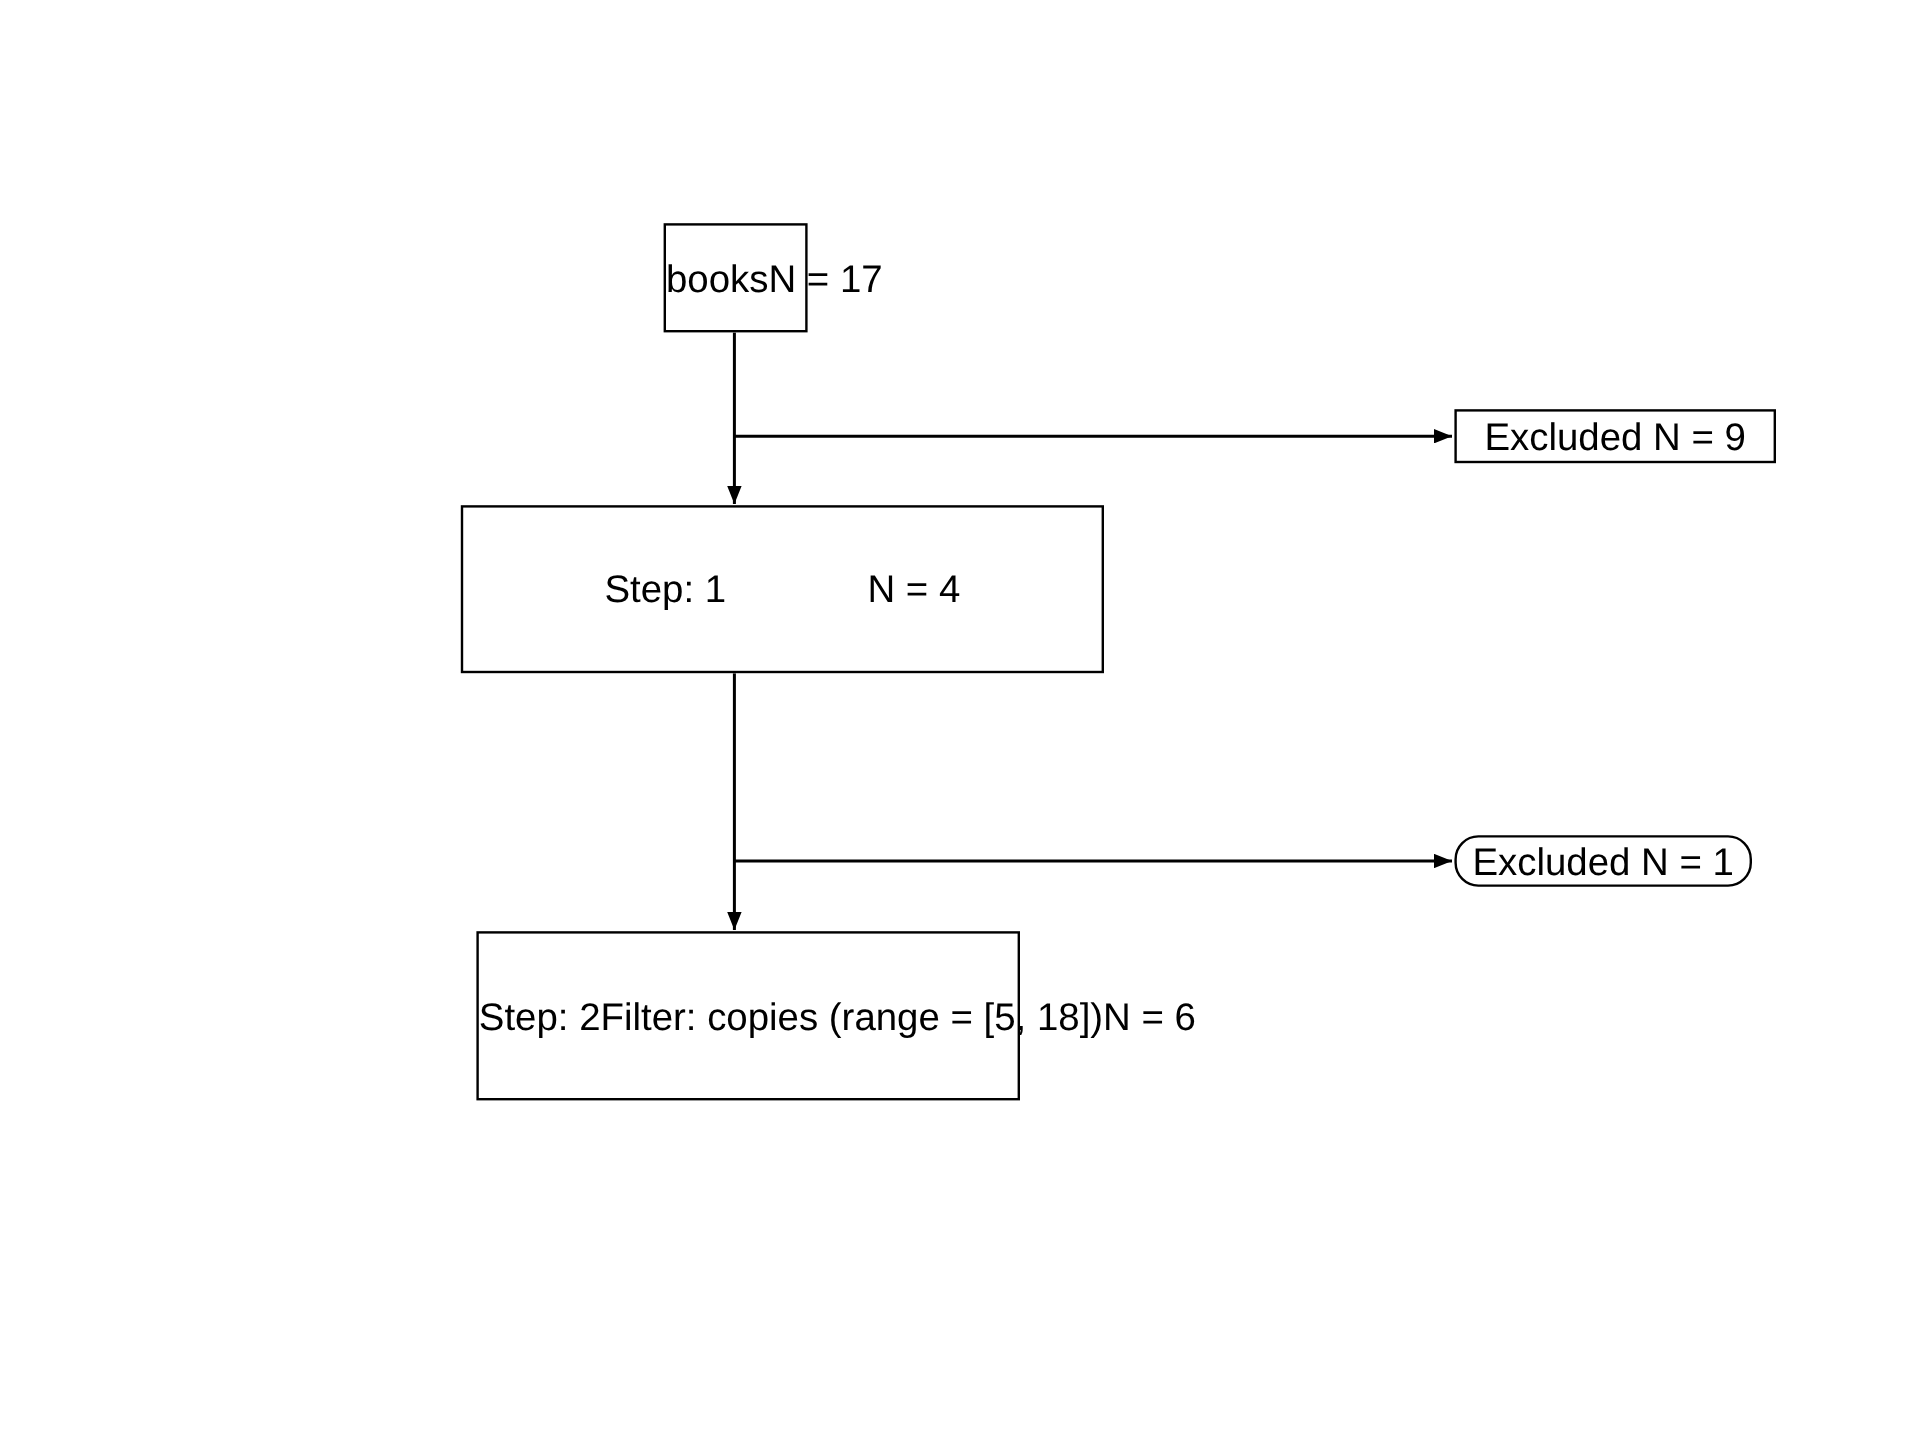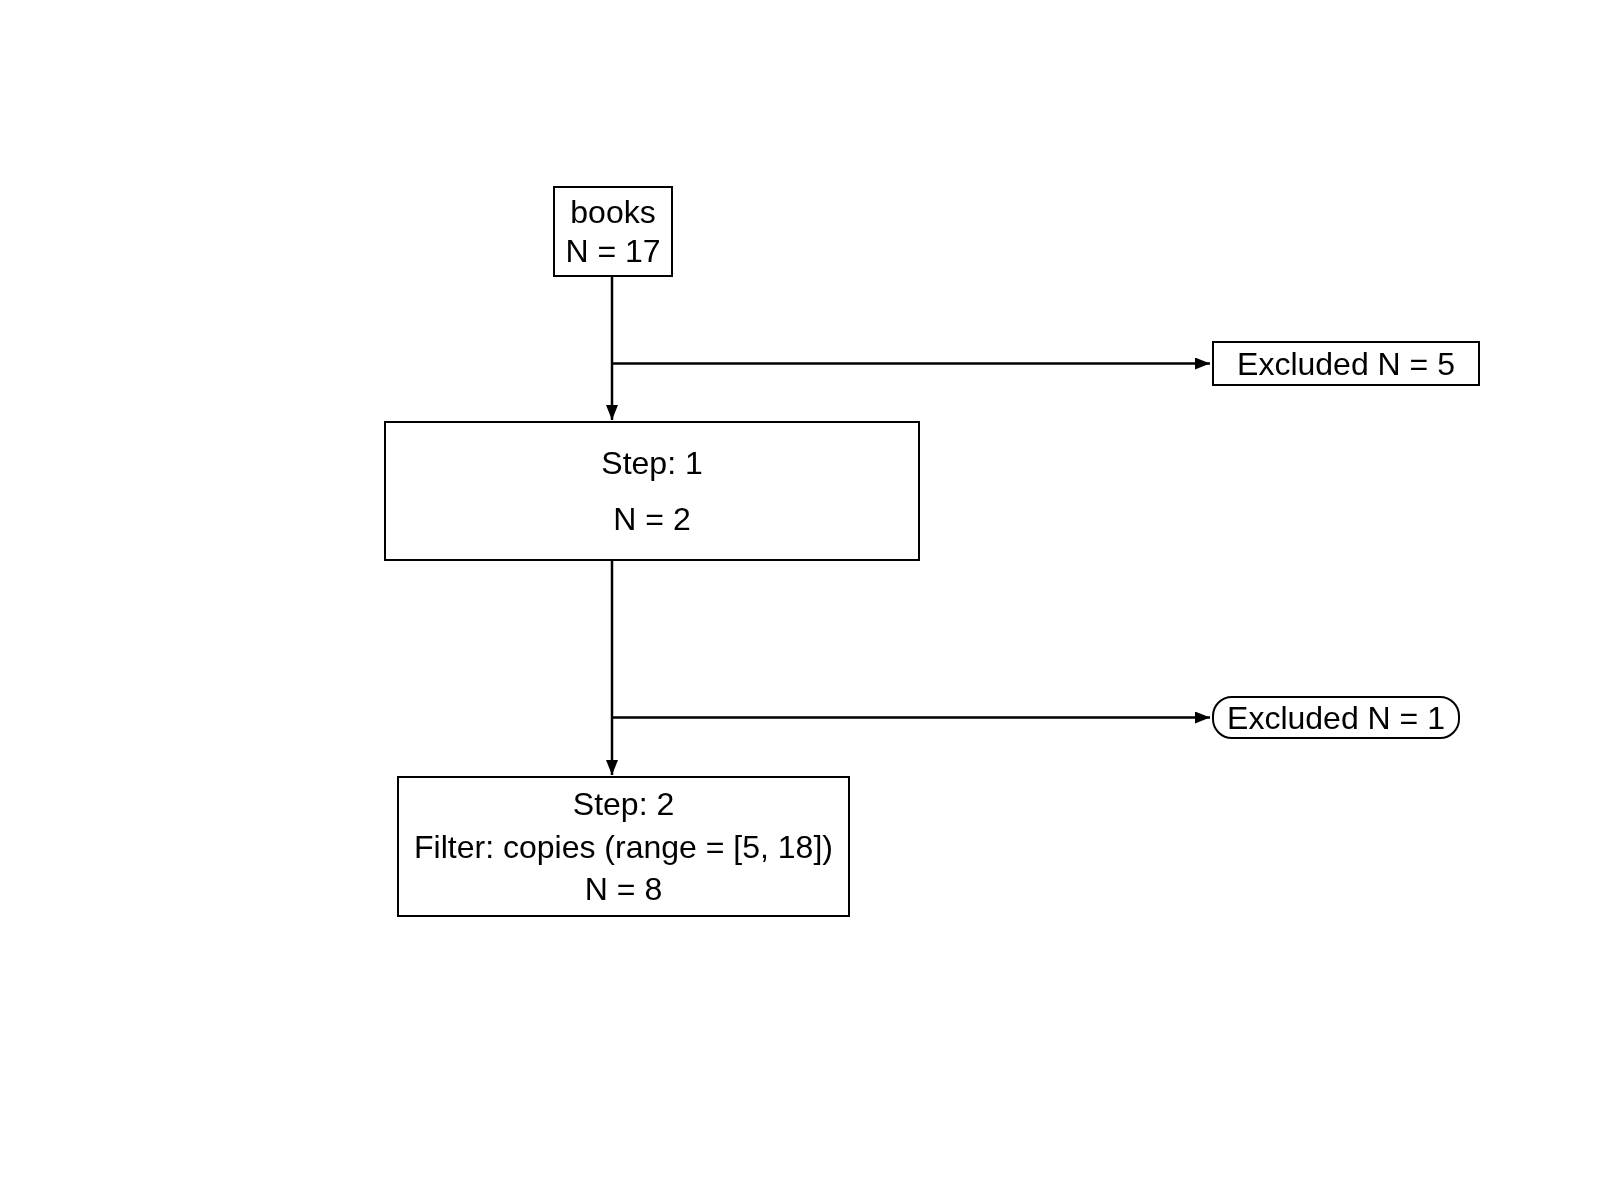--- a/index.html
+++ b/index.html
@@ -22,21 +22,21 @@
     top: 0;
     width: 1600px;
     height: 1200px;
   }
   .node {
     position: absolute;
     box-sizing: border-box;
     background: #ffffff;
     border: 2.5px solid #000000;
     display: flex;
-    flex-direction: column;
+    flex-direction: row;
     justify-content: space-evenly;
     align-items: center;
     text-align: center;
     font-size: 32px;
     line-height: 1.0;
   }
   .node .line {
     white-space: nowrap;
   }
   .node-source   { left: 553px;  top: 186px; width: 120px; height: 91px;  }
@@ -61,31 +61,31 @@
     <line x1="612" y1="561" x2="612" y2="775" stroke="#000000" stroke-width="2.5" marker-end="url(#arrow)"></line>
     <line x1="612" y1="717.5" x2="1210" y2="717.5" stroke="#000000" stroke-width="2.5" marker-end="url(#arrow)"></line>
   </svg>
 
   <div class="node node-source">
     <div class="line">books</div>
     <div class="line">N = 17</div>
   </div>
 
   <div class="node node-excl1">
-    <div class="line">Excluded N = 5</div>
+    <div class="line">Excluded N = 9</div>
   </div>
 
   <div class="node node-step1">
     <div class="line">Step: 1</div>
-    <div class="line">N = 2</div>
+    <div class="line">N = 4</div>
   </div>
 
   <div class="node node-excl2">
     <div class="line">Excluded N = 1</div>
   </div>
 
   <div class="node node-step2">
     <div class="line">Step: 2</div>
     <div class="line">Filter: copies (range = [5, 18])</div>
-    <div class="line">N = 8</div>
+    <div class="line">N = 6</div>
   </div>
 
 </div>
 
 </body></html>

